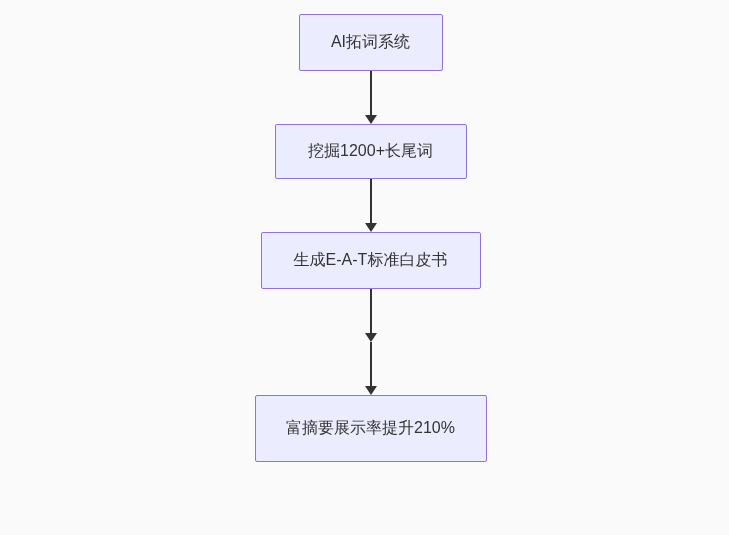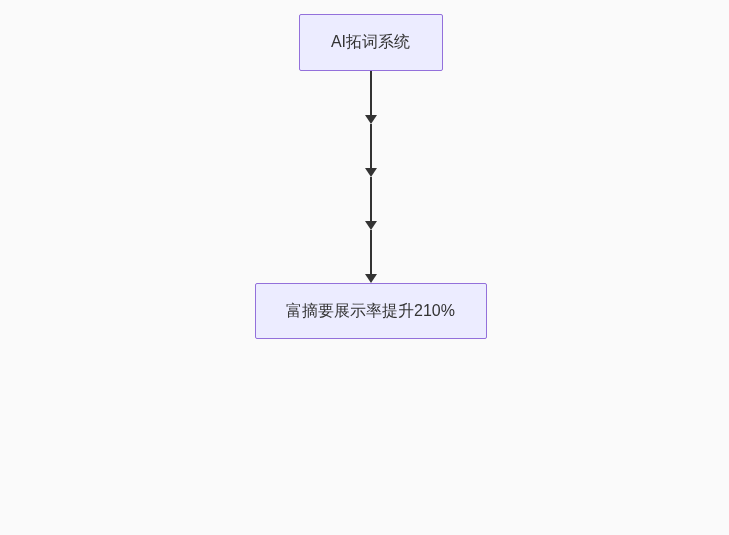--- a/index.html
+++ b/index.html
@@ -40,21 +40,21 @@
     display: flex;
     align-items: center;
     justify-content: center;
     text-align: right;
     flex: none;
   }
   .node-1 { width: 144px; height: 57px; }
   .node-2 { width: 192px; height: 55px; }
   .node-3 { width: 220px; height: 57px; }
   .node-4 { width: 216px; height: 57px; }
-  .node-5 { width: 232px; height: 56px; }
+  .node-5 { width: 232px; height: 67px; }
   .connector {
     display: flex;
     flex-direction: column;
     align-items: center;
     height: 53px;
     flex: none;
   }
   .line {
     width: 2px;
     flex: 1;
@@ -77,26 +77,32 @@
 
     <div class="node node-1">
       <span>AI拓词系统</span>
     </div>
 
     <div class="connector">
       <div class="line"></div>
       <div class="arrowhead"></div>
     </div>
 
+    <div class="node node-2">
+      <span>挖掘1200+长尾词</span>
+    </div>
 
     <div class="connector">
       <div class="line"></div>
       <div class="arrowhead"></div>
     </div>
 
+    <div class="node node-3">
+      <span>生成E-A-T标准白皮书</span>
+    </div>
 
     <div class="connector">
       <div class="line"></div>
       <div class="arrowhead"></div>
     </div>
 
 
     <div class="connector">
       <div class="line"></div>
       <div class="arrowhead"></div>

